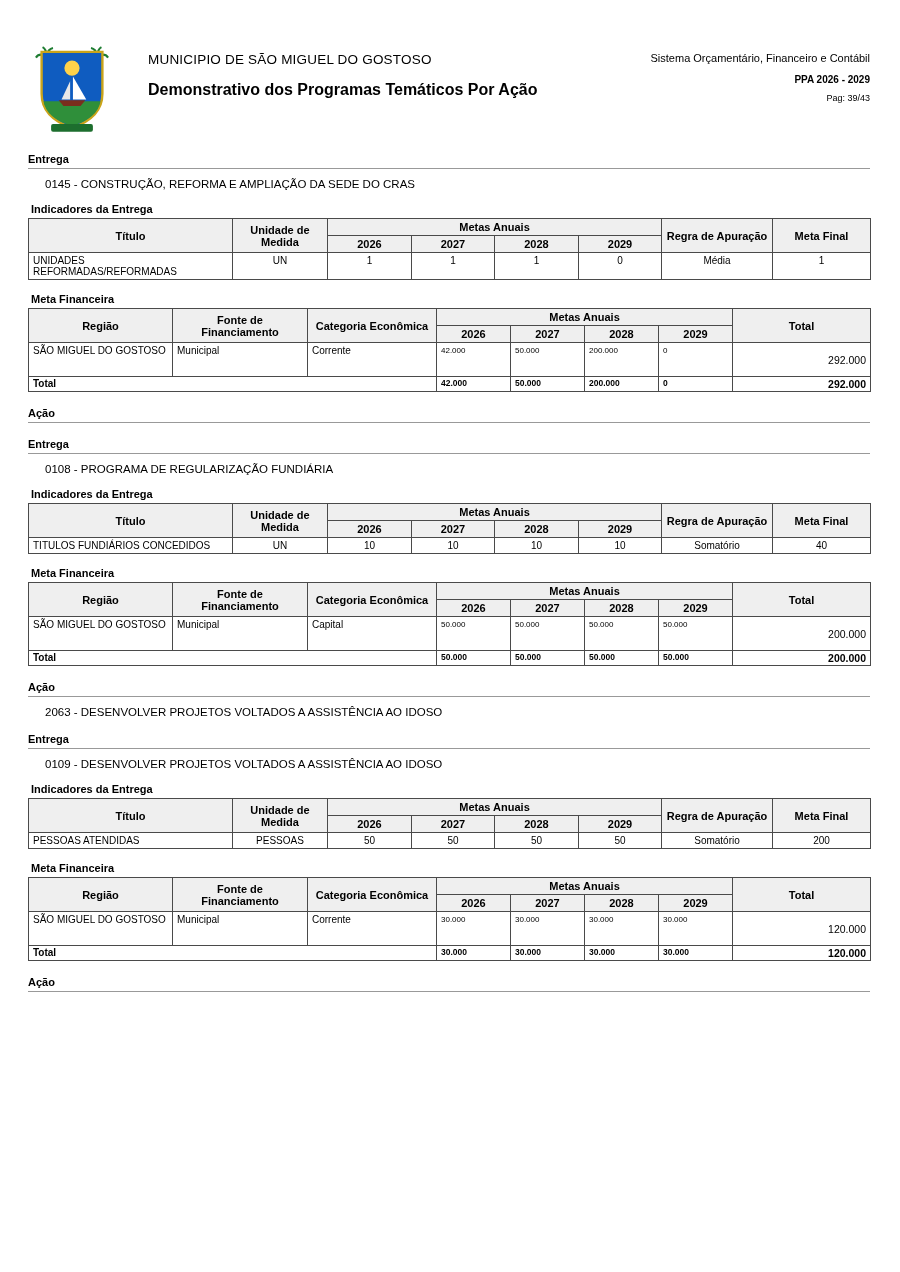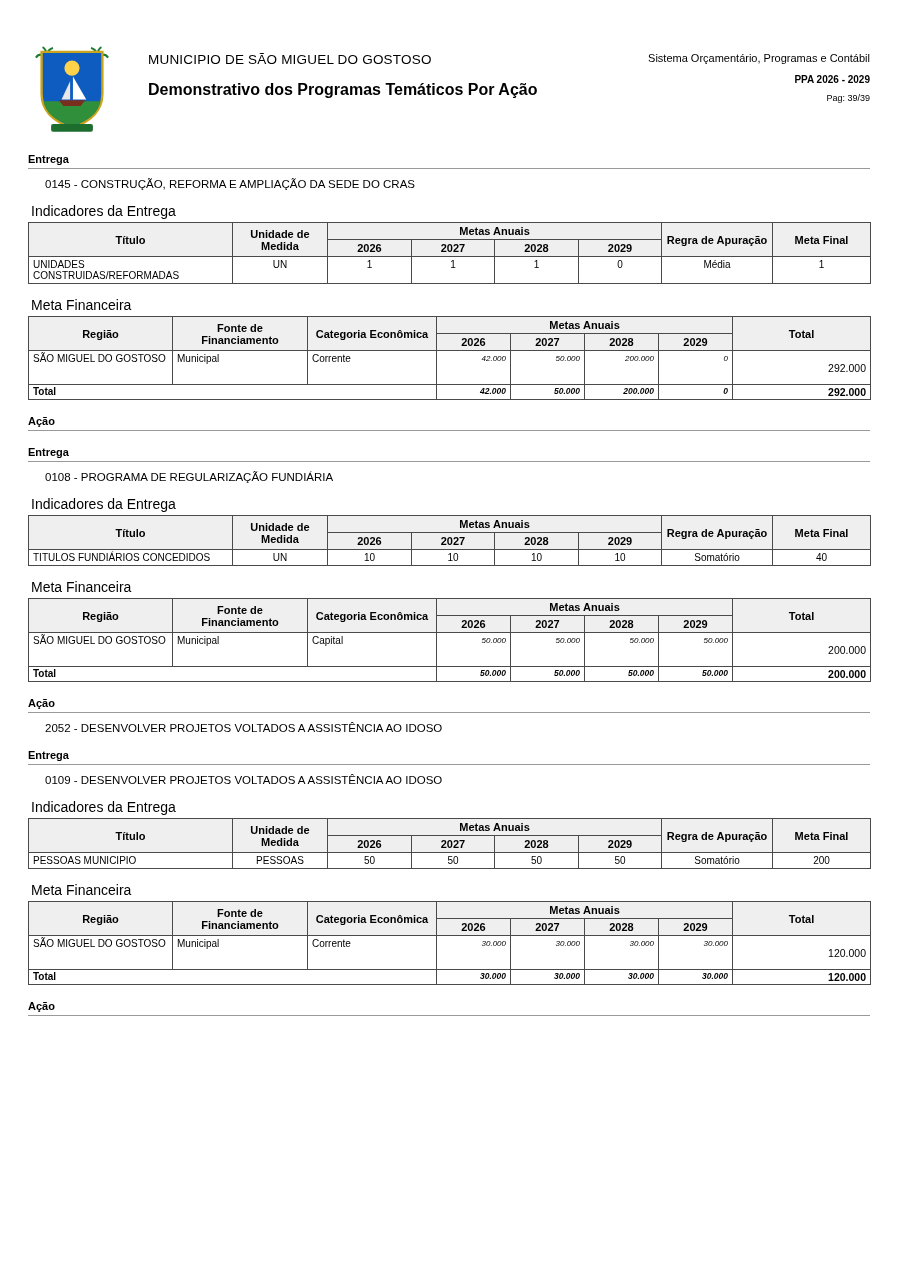--- a/index.html
+++ b/index.html
@@ -21,39 +21,39 @@
   .ppa { font-size:10px; font-weight:bold; margin-top:10px; }
   .pag { font-size:9px; margin-top:8px; }
 
   
   .rule-heading {
     width:842px; margin-top:15px; padding-bottom:3px;
     border-bottom:1px solid #999;
     font-size:11px; font-weight:bold;
   }
   .item-title { margin:9px 0 0 17px; font-size:11.5px; }
-  .sub-heading { margin:13px 0 0 3px; font-size:14px; font-weight:normal; }
+  .sub-heading { margin:13px 0 0 3px; font-size:11px; font-weight:bold; }
 
   
   table.tbl {
     border-collapse:collapse; table-layout:fixed;
     width:842px; margin-top:3px;
   }
   .tbl th, .tbl td {
     border:1px solid #4a4a4a; overflow-wrap:break-word; word-wrap:break-word;
   }
   .tbl th {
     background:#efefef; font-size:11px; font-weight:bold;
     text-align:center; vertical-align:middle; padding:2px 4px;
   }
   .tbl td {
     font-size:10px; text-align:center; vertical-align:top; padding:2px 4px;
   }
   td.ta-l { text-align:left; }
-  td.num-sm { text-align:right; font-size:8px; padding-top:3px;font-style:italic; }
+  td.num-sm { text-align:left; font-size:8px; padding-top:3px; }
   td.num-total { text-align:right; font-size:10.5px; vertical-align:middle; }
   tr.fin-data td { height:34px; }
   tr.total-row td { font-weight:bold; padding:1px 4px; }
   tr.total-row td.label { text-align:left; font-size:10px; }
   tr.total-row td.num-sm { font-size:8.5px; }
   tr.total-row td.num-total { font-size:10.5px; vertical-align:top; }
 </style>
 </head>
 <body>
 
@@ -88,23 +88,23 @@
         <path d="M26,61 h28 l-5,6 h-18 Z" fill="#7a2e1d"></path>
 
         <rect x="18" y="86" width="44" height="8" rx="2" fill="#1d6e2e"></rect>
       </svg>
     </div>
     <div class="header-center">
       <div class="muni-name">MUNICIPIO DE SÃO MIGUEL DO GOSTOSO</div>
       <div class="report-title">Demonstrativo dos Programas Temáticos Por Ação</div>
     </div>
     <div class="header-right">
-      <div class="sys-name">Sistema Orçamentário, Programas e Contábil</div>
+      <div class="sys-name">Sistema Orçamentário, Financeiro e Contábil</div>
       <div class="ppa">PPA 2026 - 2029</div>
-      <div class="pag">Pag: 39/39</div>
+      <div class="pag">Pag: 39/43</div>
     </div>
   </header>
 
   <main id="sections-host">
   <section>
 
     <div class="rule-heading">
       <span>Entrega</span>
     </div>
     <div class="item-title">0145 - CONSTRUÇÃO, REFORMA E AMPLIAÇÃO DA SEDE DO CRAS</div>
@@ -132,21 +132,21 @@
         </tr>
         <tr>
           <th>2026</th>
           <th>2027</th>
           <th>2028</th>
           <th>2029</th>
         </tr>
       </thead>
       <tbody>
         <tr>
-          <td class="ta-l">UNIDADES CONSTRUIDAS/REFORMADAS</td>
+          <td class="ta-l">UNIDADES REFORMADAS/REFORMADAS</td>
           <td>UN</td>
           <td>1</td>
           <td>1</td>
           <td>1</td>
           <td>0</td>
           <td>Média</td>
           <td>1</td>
         </tr>
       </tbody>
     </table>
@@ -302,21 +302,21 @@
           <td class="num-sm">50.000</td>
           <td class="num-sm">50.000</td>
           <td class="num-total">200.000</td>
         </tr>
       </tbody>
     </table>
 
     <div class="rule-heading">
       <span>Ação</span>
     </div>
-    <div class="item-title">2052 - DESENVOLVER PROJETOS VOLTADOS A ASSISTÊNCIA AO IDOSO</div>
+    <div class="item-title">2063 - DESENVOLVER PROJETOS VOLTADOS A ASSISTÊNCIA AO IDOSO</div>
 
   </section>
 
   <section>
 
     <div class="rule-heading">
       <span>Entrega</span>
     </div>
     <div class="item-title">0109 - DESENVOLVER PROJETOS VOLTADOS A ASSISTÊNCIA AO IDOSO</div>
 
@@ -343,21 +343,21 @@
         </tr>
         <tr>
           <th>2026</th>
           <th>2027</th>
           <th>2028</th>
           <th>2029</th>
         </tr>
       </thead>
       <tbody>
         <tr>
-          <td class="ta-l">PESSOAS MUNICIPIO</td>
+          <td class="ta-l">PESSOAS ATENDIDAS</td>
           <td>PESSOAS</td>
           <td>50</td>
           <td>50</td>
           <td>50</td>
           <td>50</td>
           <td>Somatório</td>
           <td>200</td>
         </tr>
       </tbody>
     </table>

